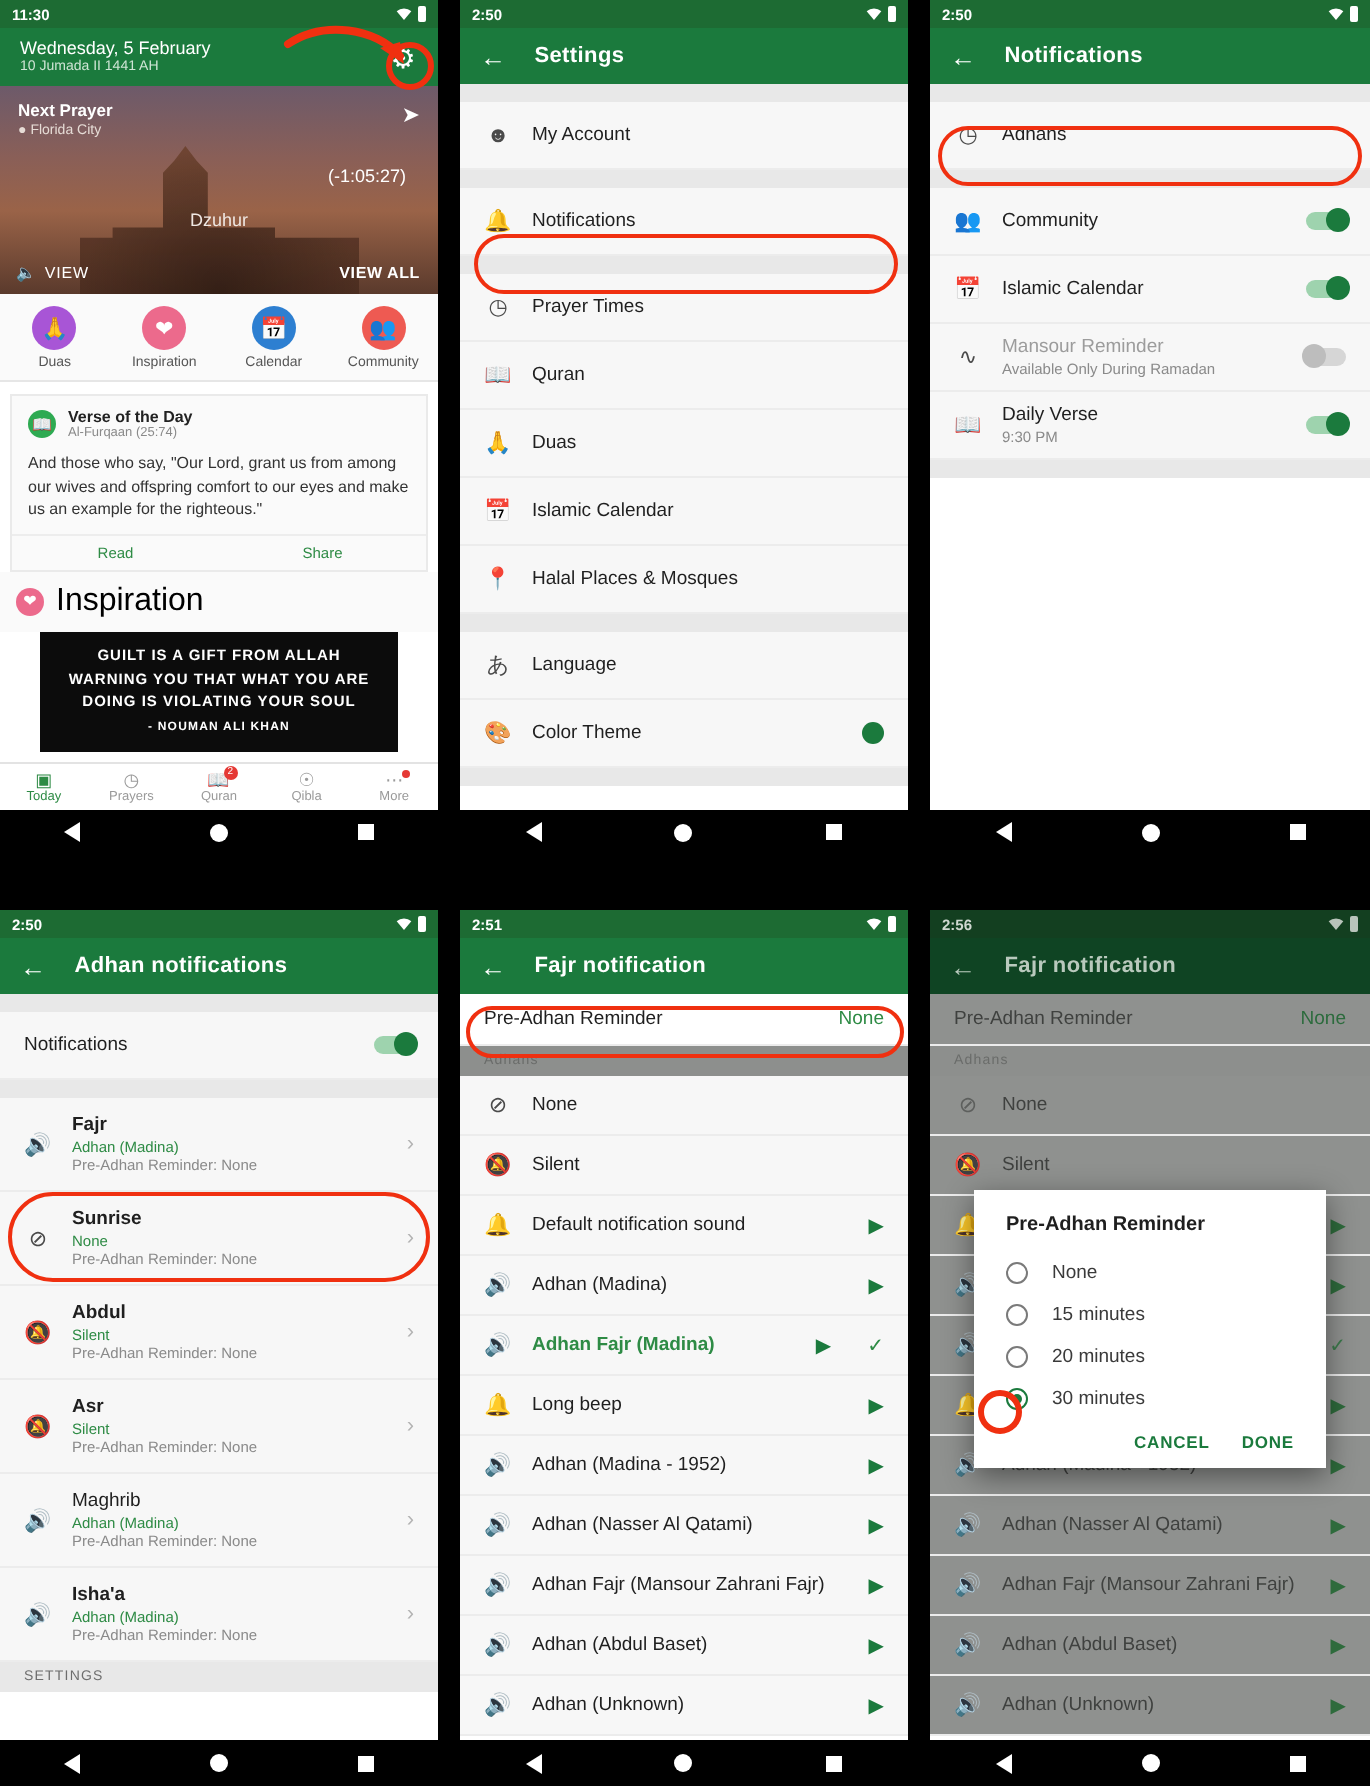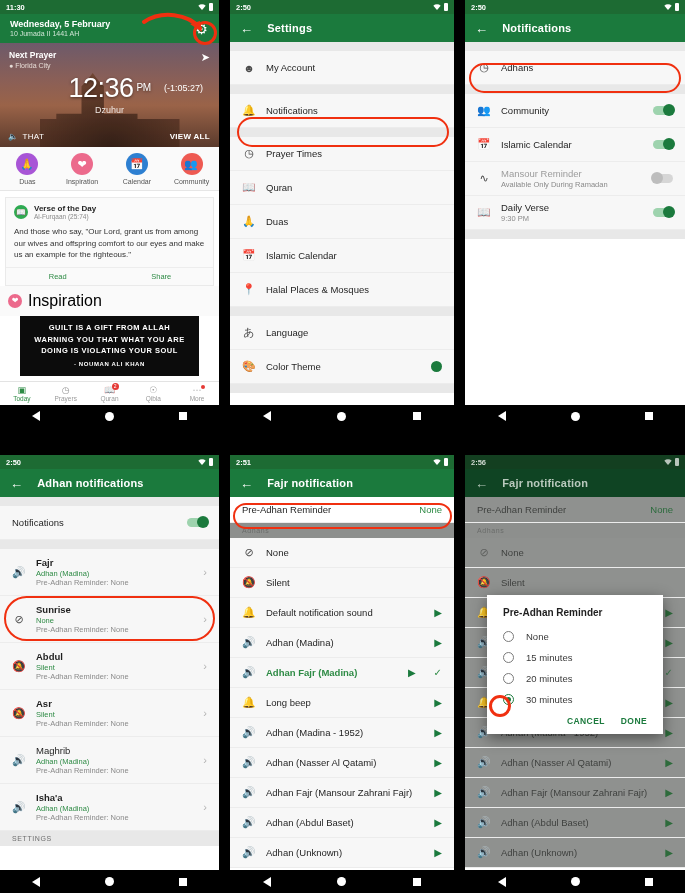--- a/index.html
+++ b/index.html
@@ -64,21 +64,21 @@
 
   
   .oval{
     position:absolute; border:2.5px solid #f03010; border-radius:999px;
     pointer-events:none;
   }
   .circle-hl{ position:absolute; border:3px solid #f03010; border-radius:50%; pointer-events:none; }
 
   
   .datebar{ background:#1b7a3d; color:#fff; padding:5px 10px 6px; position:relative; }
-  .datebar .d1{ font-size:9px; font-weight:bold; }
+  .datebar .d1{ font-size:9px; font-weight:normal; }
   .datebar .d2{ font-size:7px; color:#cfe5d5; margin-top:1px; }
   .gear{
     position:absolute; right:10px; top:8px; width:15px;height:15px;
     color:#fff; font-size:14px; line-height:15px; text-align:center;
   }
   .hero{
     height:104px; position:relative; overflow:hidden;
     background:linear-gradient(180deg,#6d5a6a 0%,#8a5f57 35%,#9a6348 60%,#5a3a2c 100%);
     color:#fff;
   }
@@ -182,24 +182,23 @@
       <div class="d1">Wednesday, 5 February</div>
       <div class="d2">10 Jumada II 1441 AH</div>
       <div class="gear">⚙</div>
     </div>
 
     <div class="hero">
       <div class="mosque"></div>
       <div class="np">Next Prayer</div>
       <div class="loc">● <span>Florida City</span></div>
       <div class="share">➤</div>
-      <div class="time"><span>12:36</span><span class="ampm">PM</span></div>
       <div class="count">(-1:05:27)</div>
       <div class="pname">Dzuhur</div>
-      <div class="mute">🔈 <span>THAT</span></div>
+      <div class="mute">🔈 <span>VIEW</span></div>
       <div class="viewall">VIEW ALL</div>
     </div>
 
     <div class="quick">
       <div class="qi">
         <div class="bub" style="background:#a855d6">🙏</div>
         <div class="qt">Duas</div>
       </div>
       <div class="qi">
         <div class="bub" style="background:#ec6a8c">❤</div>

